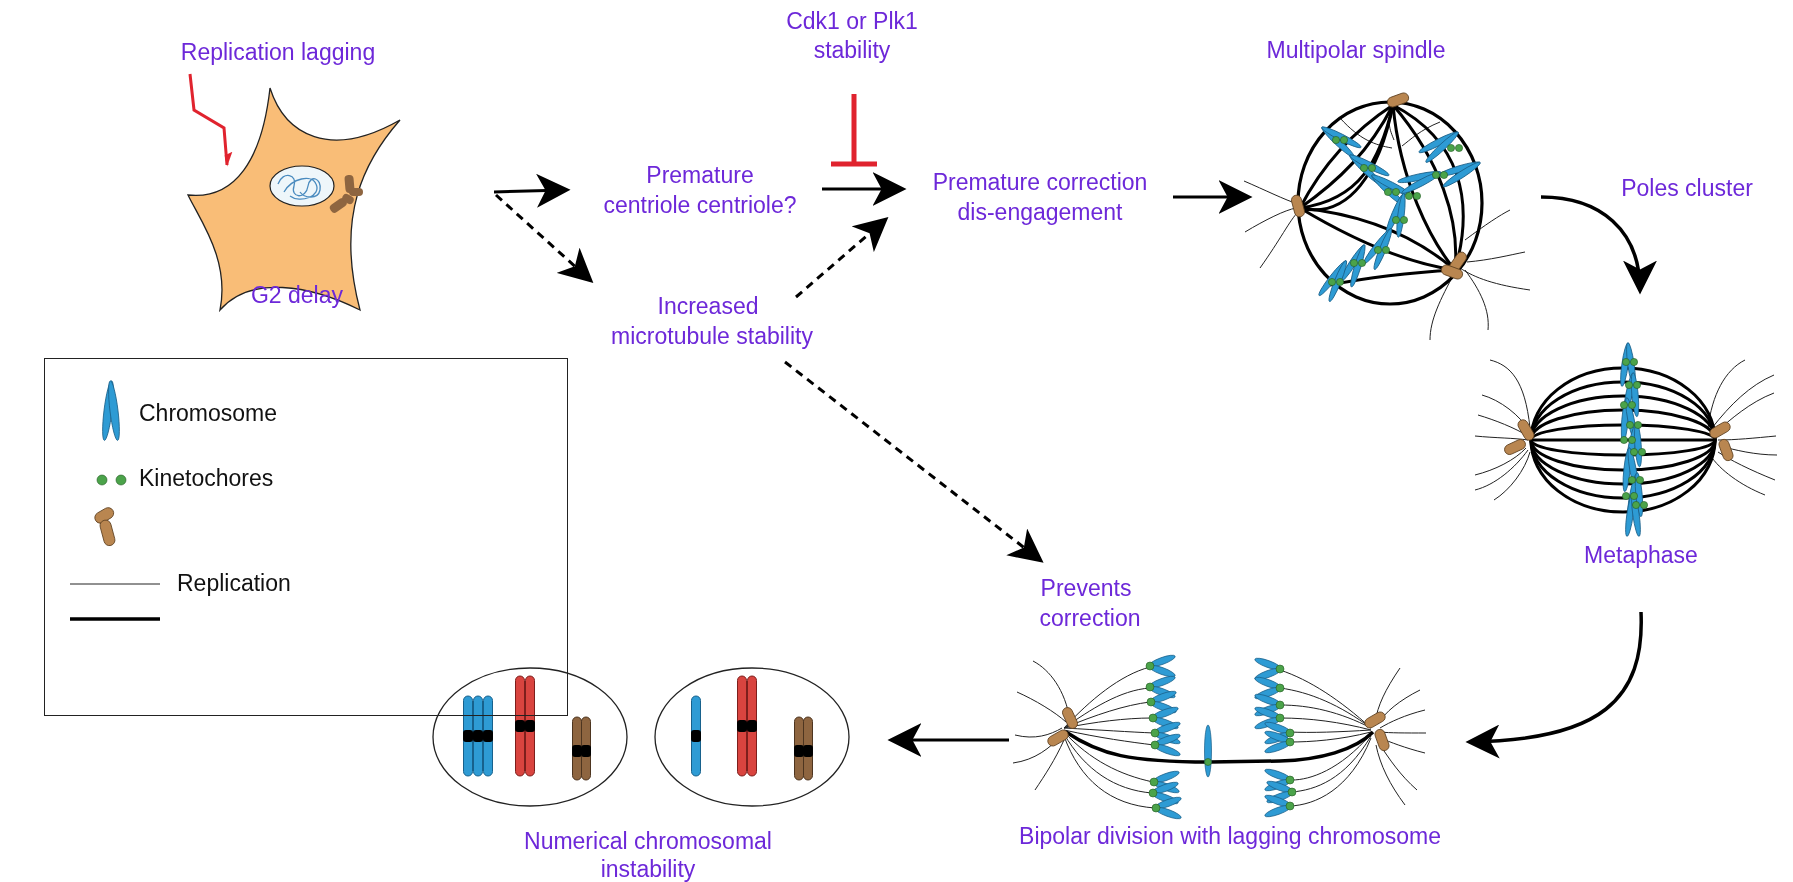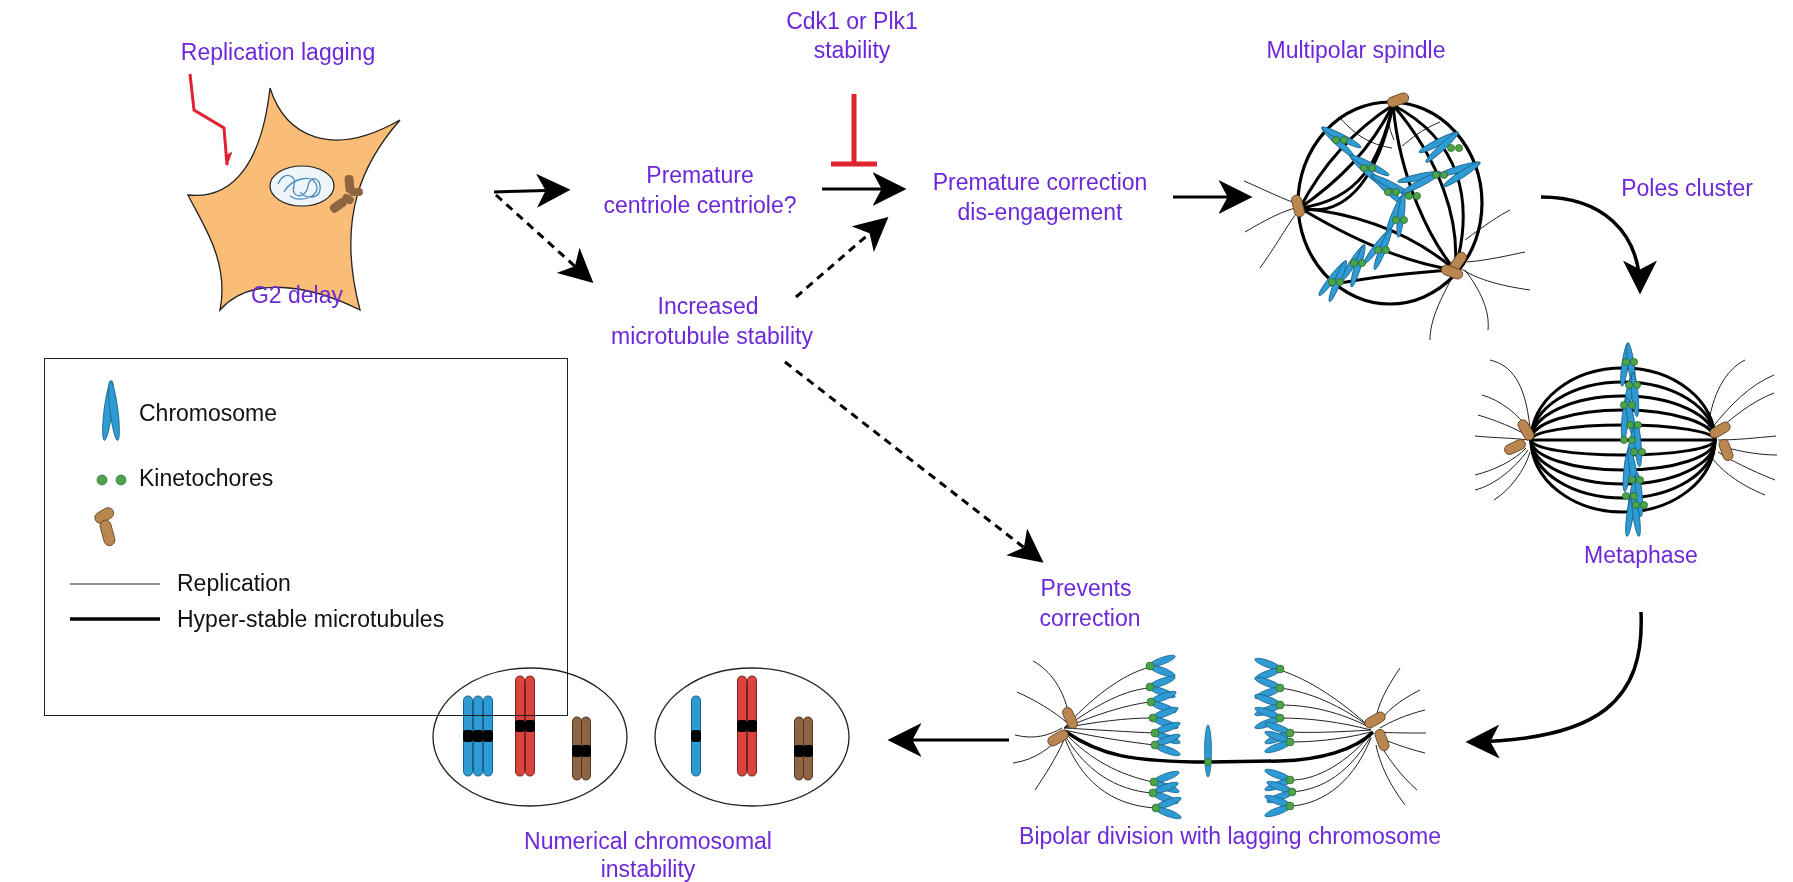--- a/index.html
+++ b/index.html
@@ -311,14 +311,13 @@
     <g>
       <rect x="49" y="151" width="20" height="11" rx="5.5" fill="#b98650" stroke="#5e4020" stroke-width="0.8" transform="rotate(-30 59 156)"></rect>
       <rect x="57" y="161" width="11" height="26" rx="5.5" fill="#b98650" stroke="#5e4020" stroke-width="0.8" transform="rotate(-15 62 174)"></rect>
     </g>
     <line x1="25" y1="225" x2="115" y2="225" stroke="#222" stroke-width="1"></line>
     <line x1="25" y1="260" x2="115" y2="260" stroke="#000" stroke-width="3.5"></line>
   </svg>
   <div class="leg-text" style="left:94px;top:41px;">Chromosome</div>
   <div class="leg-text" style="left:94px;top:106px;">Kinetochores</div>
   <div class="leg-text" style="left:132px;top:211px;">Replication</div>
-  <div class="leg-text" style="left:132px;top:247px;">Hyper-stable microtubules</div>
 </div>
 
 </body></html>

